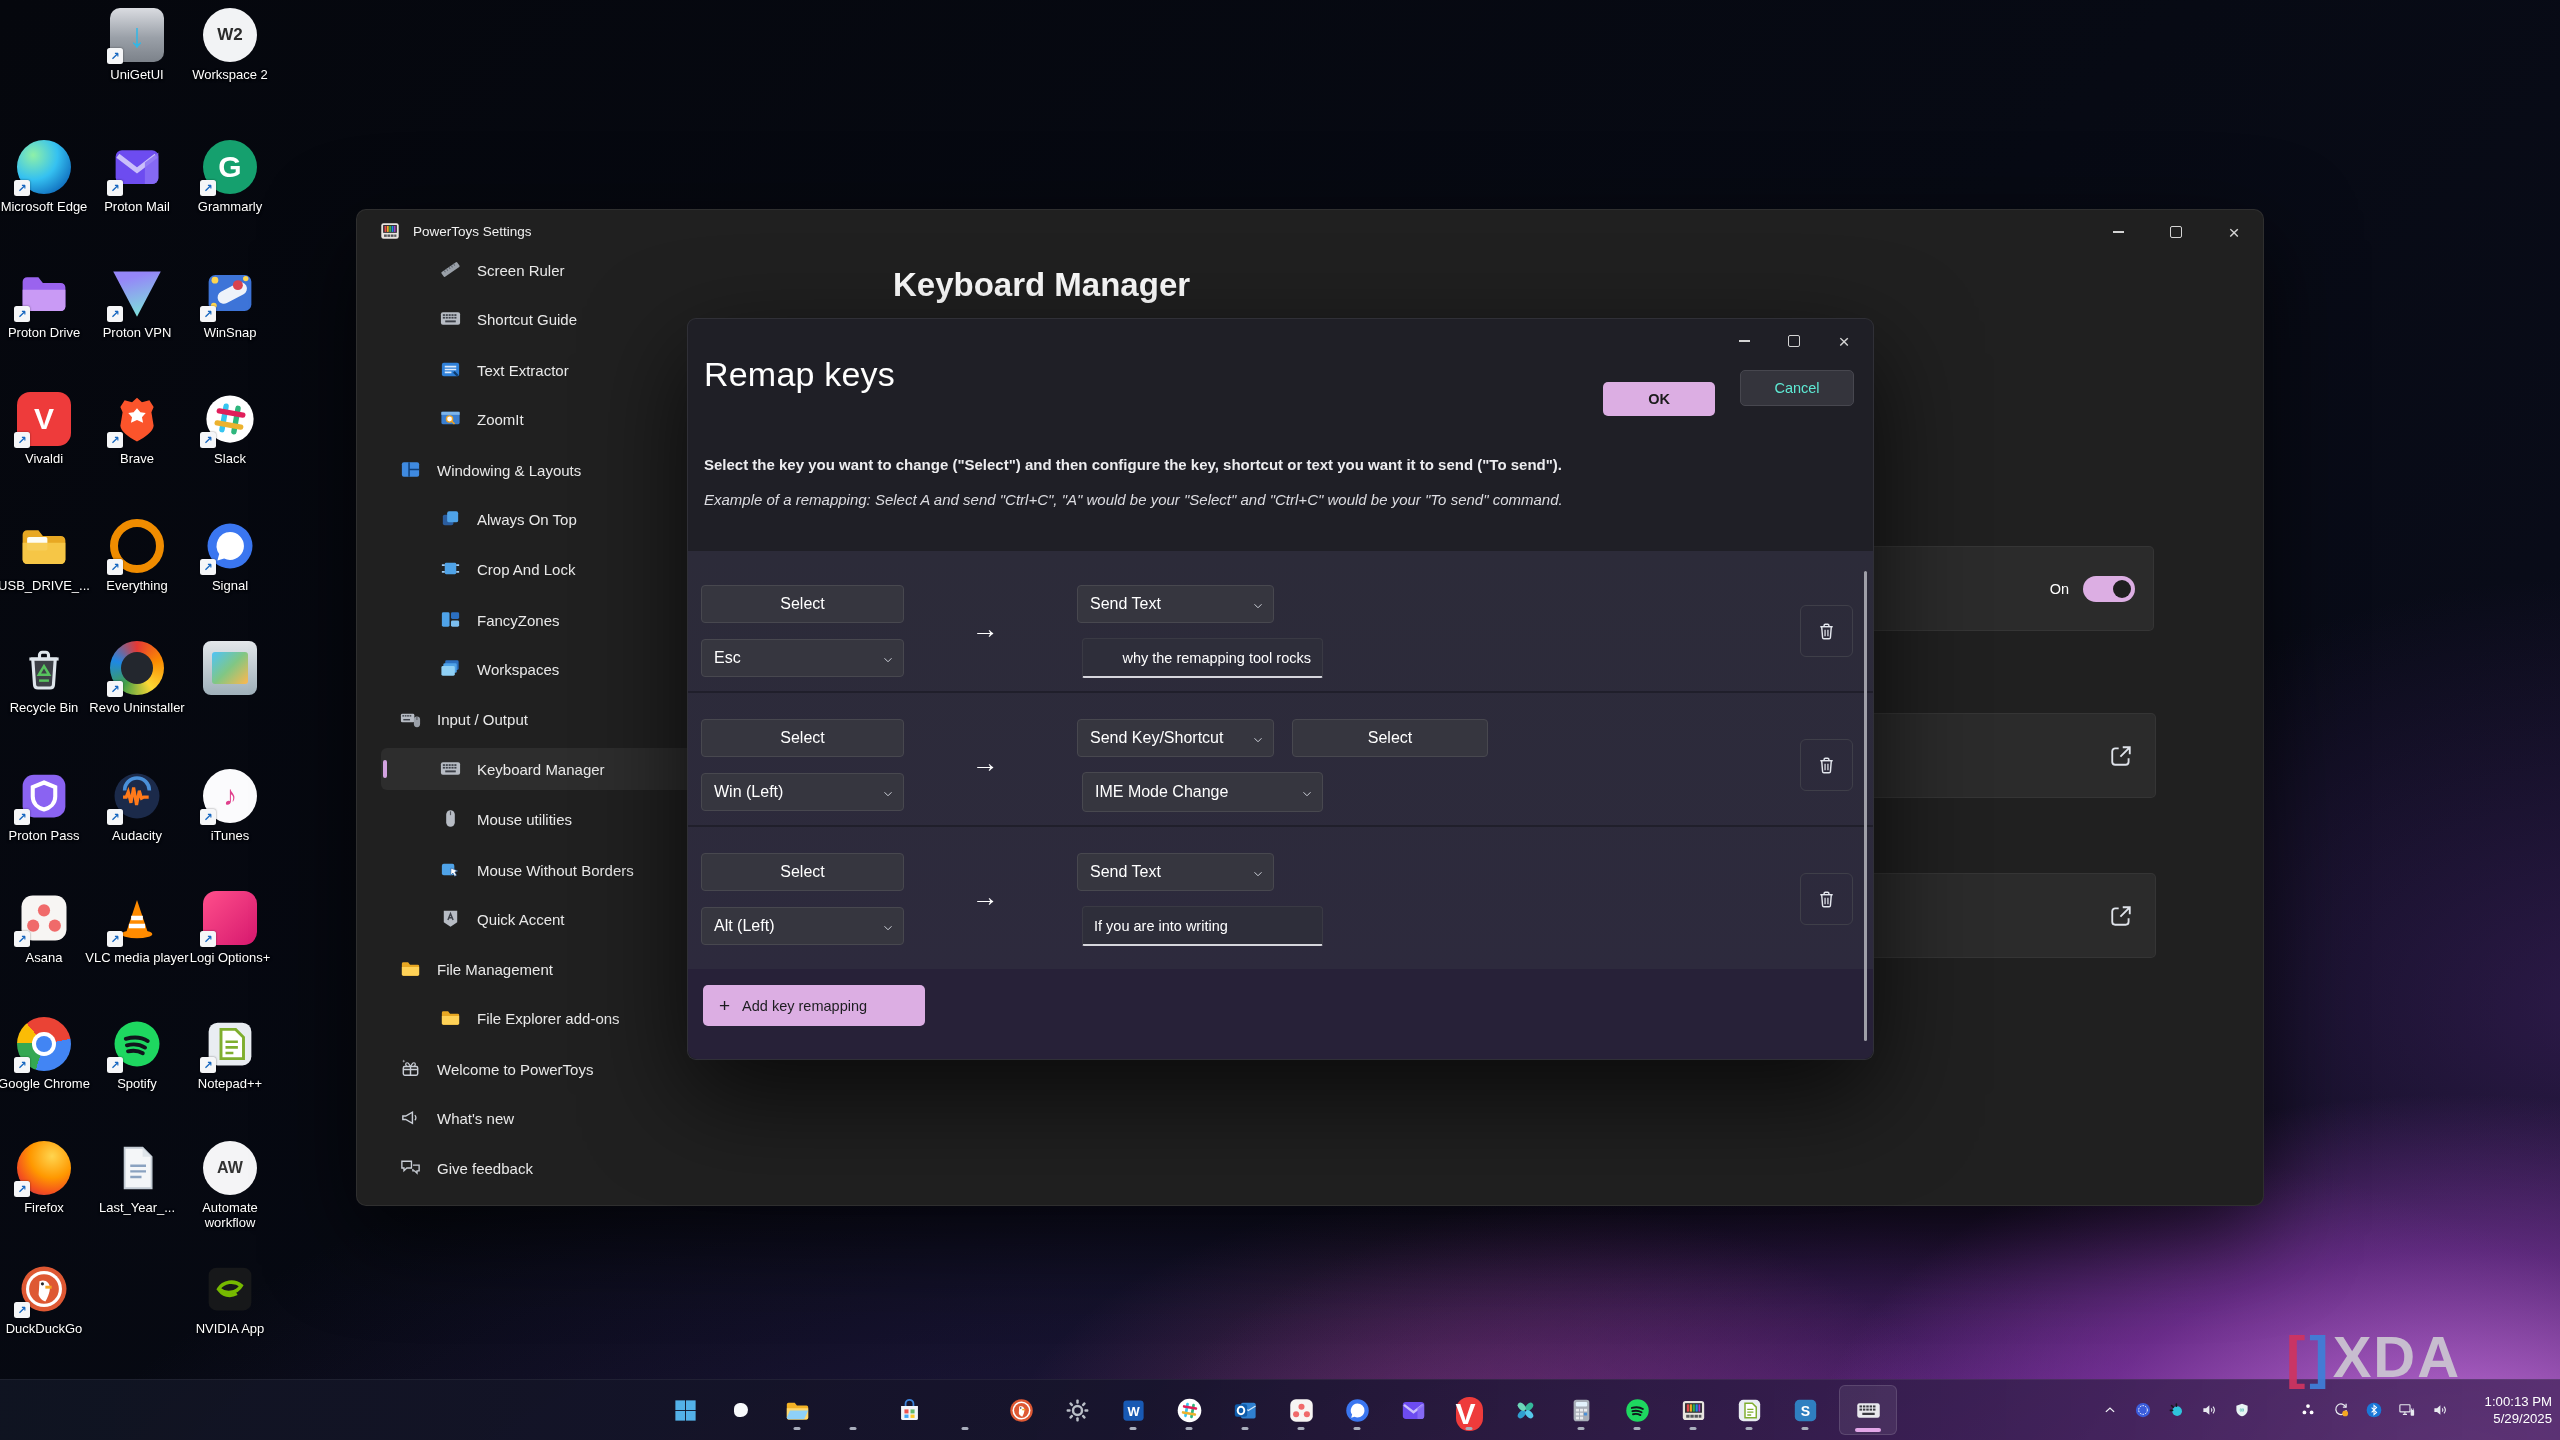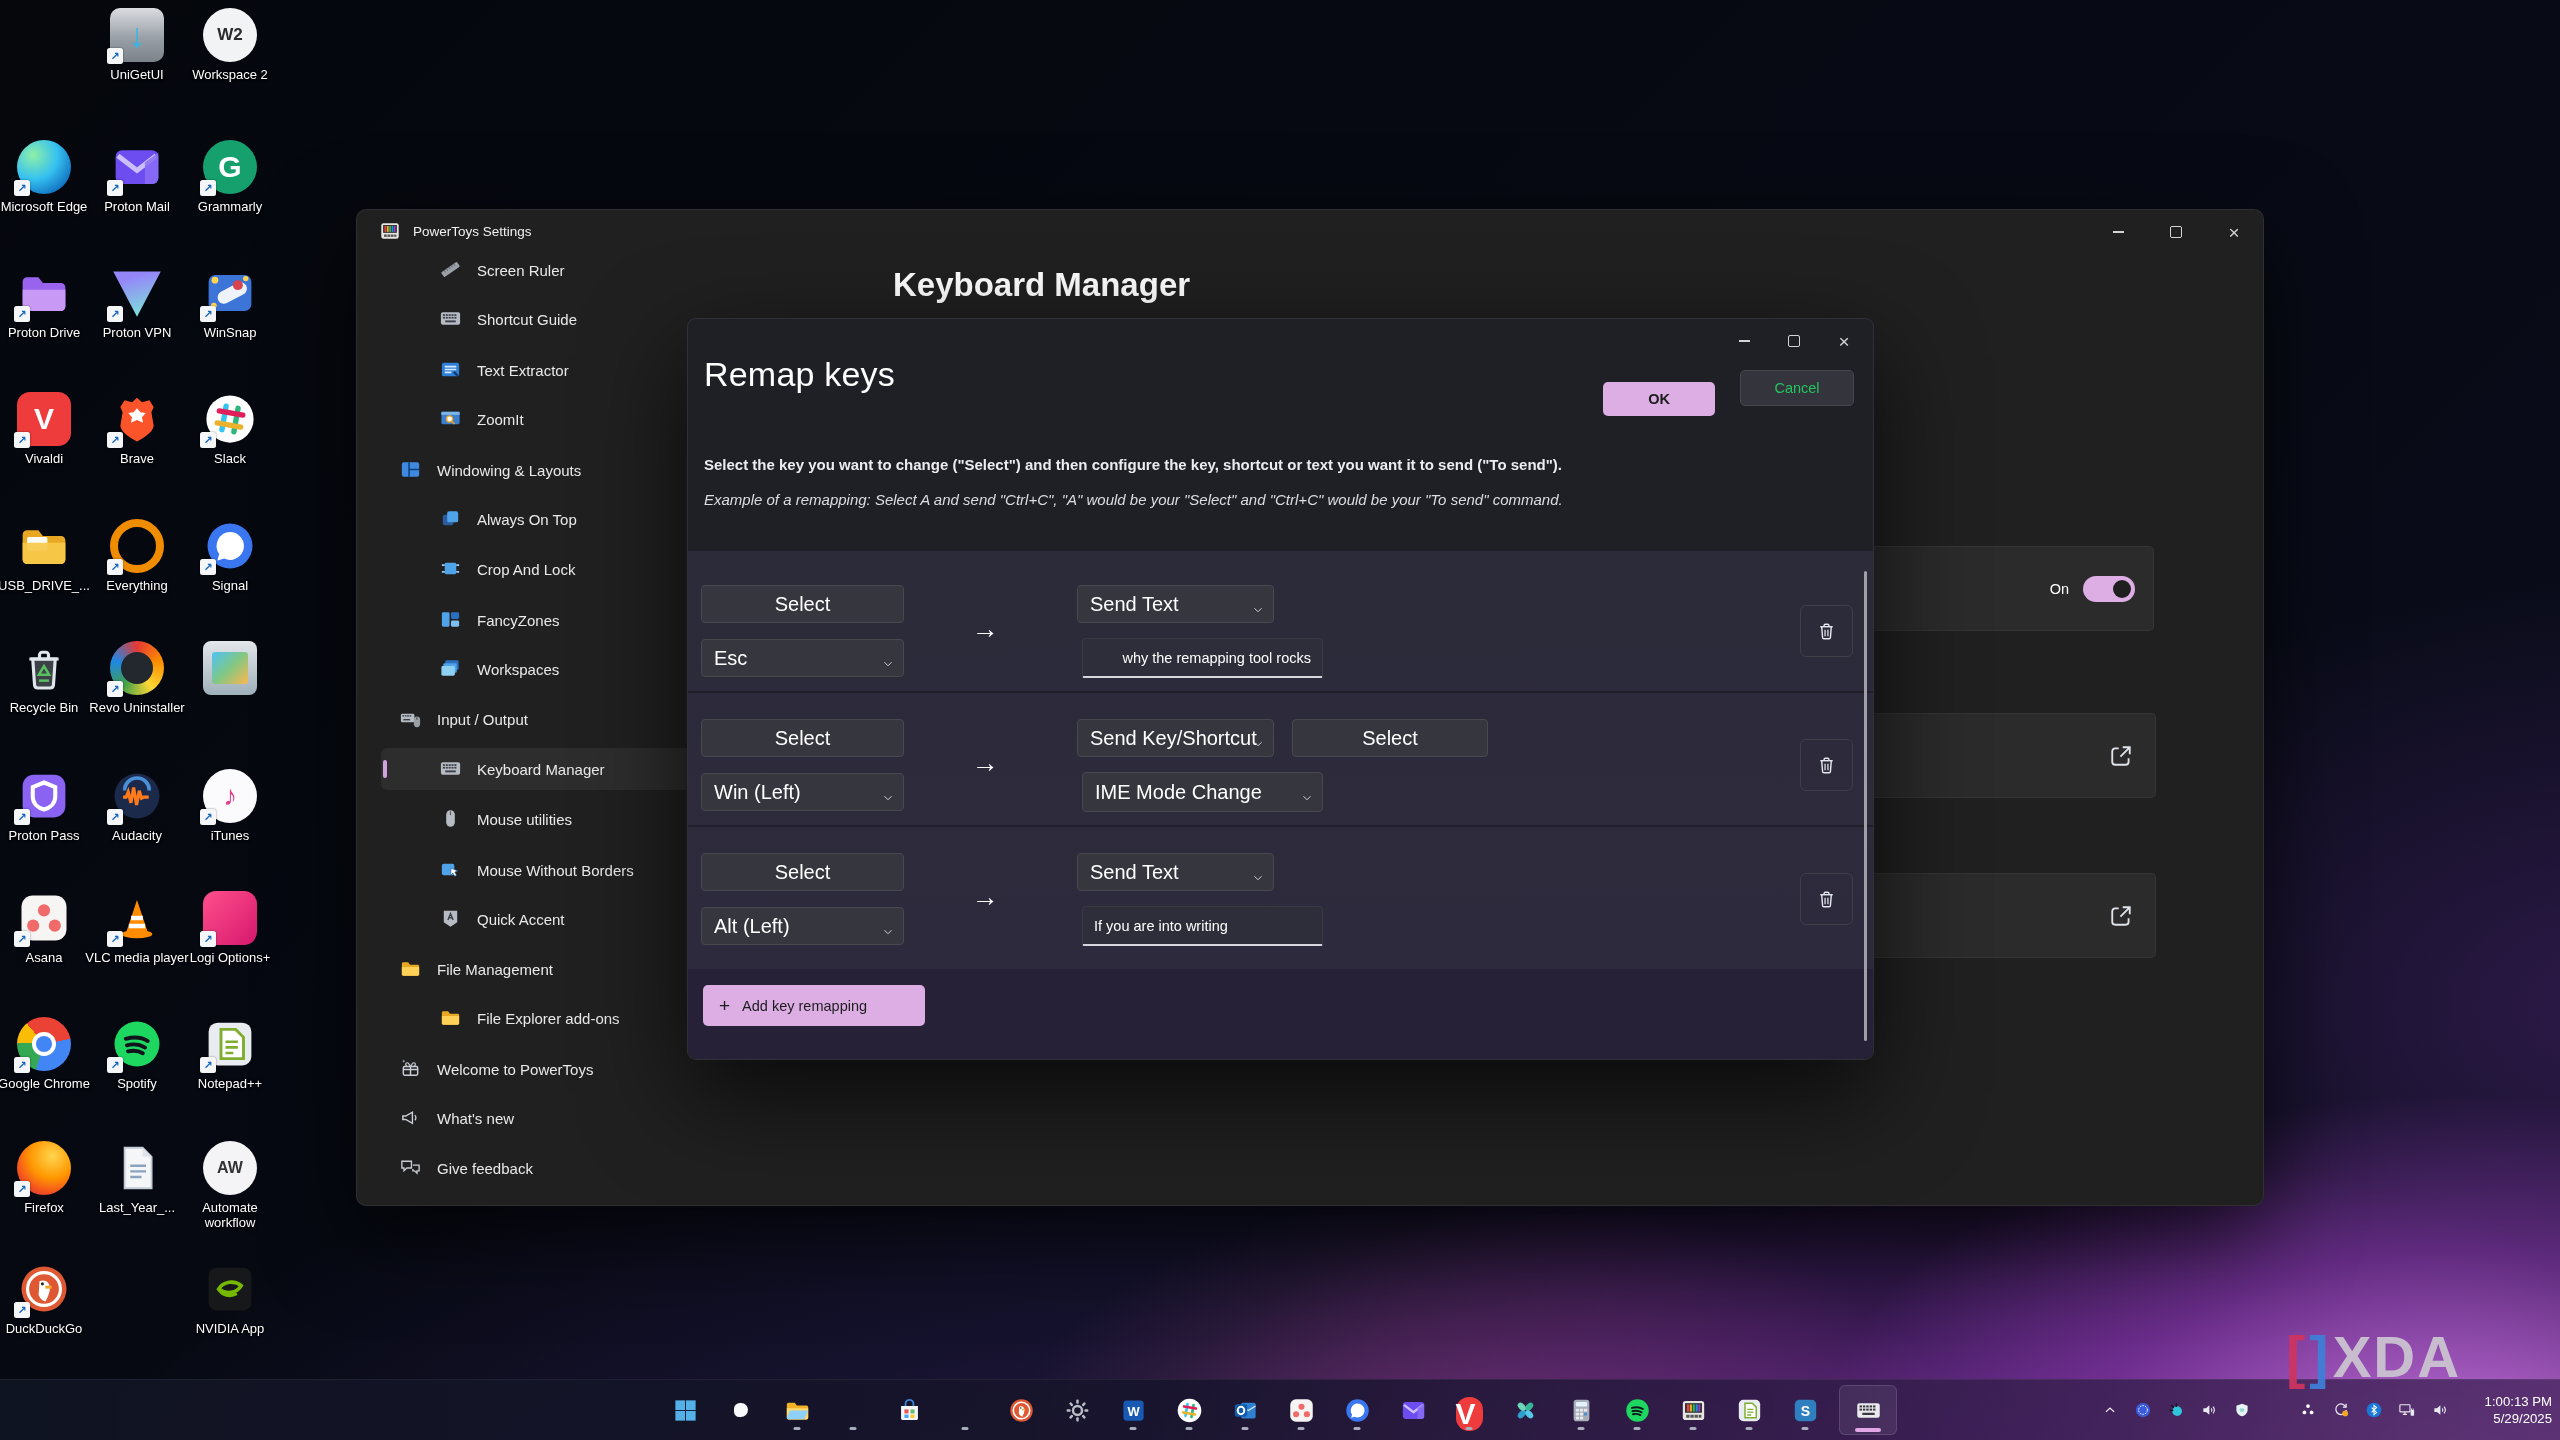--- a/index.html
+++ b/index.html
@@ -44,36 +44,36 @@
   .toggle{width:52px;height:26px;border-radius:13px;position:relative;}
   .toggle .knob{position:absolute;right:4px;top:4px;width:18px;height:18px;border-radius:50%;background:#1f1f1f;}
   .linkic{width:28px;height:28px;}
   
   #remap-dialog{left:687px;top:318px;width:1185px;height:740px;background:#1f1f26;border-radius:9px;
     border:1px solid rgba(255,255,255,.08);box-shadow:0 35px 100px rgba(0,0,0,.7);z-index:10;}
   #rd-title{left:16px;top:36px;font-size:34px;font-weight:400;color:#fff;letter-spacing:.2px;}
   .rd-btn{position:absolute;top:51px;width:112px;height:34px;border-radius:5px;display:flex;
     align-items:center;justify-content:center;font-size:14.5px;}
   #rd-ok{left:915px;color:#1b1b1b;font-weight:700;margin-top:12px;}
-  #rd-cancel{left:1052px;background:#34343c;border:1px solid #47474f;color:#22c55e;}
+  #rd-cancel{left:1052px;background:#34343c;border:1px solid #47474f;color:#5eead4;}
   #rd-desc1{left:16px;top:137px;font-size:15px;font-weight:600;color:#ececef;white-space:nowrap;}
   #rd-desc2{left:16px;top:172px;font-size:15px;font-style:italic;color:#dcdce1;white-space:nowrap;}
   #rd-headers{left:0;top:216px;width:1185px;height:18px;overflow:hidden;}
   #rd-headers span{position:absolute;top:-7px;font-size:14.5px;font-weight:700;color:#f0f0f2;}
   #rd-rows{left:0;top:232px;width:1185px;height:418px;
     background:linear-gradient(180deg,#2c2b39 0%,#2d2a3d 100%);overflow:hidden;}
   #rd-footer{left:0;top:650px;width:1185px;height:90px;background:#272138;border-radius:0 0 9px 9px;}
   #rd-add{position:absolute;left:15px;top:16px;width:222px;height:41px;border-radius:5px;display:flex;
     align-items:center;justify-content:flex-start;gap:12px;padding-left:16px;box-sizing:border-box;
     color:#1d1d20;font-size:14.5px;}
   #rd-add .plus{font-size:19px;font-weight:400;}
   #rd-scrollbar{left:1176px;top:252px;width:3px;height:470px;background:#9f9fa8;border-radius:2px;}
   .rrow-sep{position:absolute;left:0;width:1185px;height:2px;background:#201f2b;}
   .ctl{position:absolute;background:#36363f;border:1px solid #48484f;border-radius:4px;color:#fff;
-    font-size:20px;display:flex;align-items:center;box-sizing:border-box;}
+    font-size:16px;display:flex;align-items:center;box-sizing:border-box;}
   .ctl.center{justify-content:center;}
   .dd{padding:0 30px 0 12px;justify-content:flex-start;white-space:nowrap;overflow:hidden;}
   .dd .chev{position:absolute;right:9px;top:50%;transform:translateY(-50%);width:12px;height:12px;}
   .tin{position:absolute;background:#2e2e3a;border:1px solid #3a3a44;border-bottom:2px solid #d6d6dc;
     border-radius:4px 4px 2px 2px;color:#fff;font-size:14.5px;display:flex;align-items:center;
     padding:0 11px;box-sizing:border-box;white-space:nowrap;overflow:hidden;}
   .rarrow{position:absolute;color:#fff;font-size:27px;width:50px;text-align:center;}
   .trash{position:absolute;width:51px;height:50px;border:1px solid #3f3f49;border-radius:6px;
     display:flex;align-items:center;justify-content:center;}
   .trash svg{width:23px;height:23px;}

